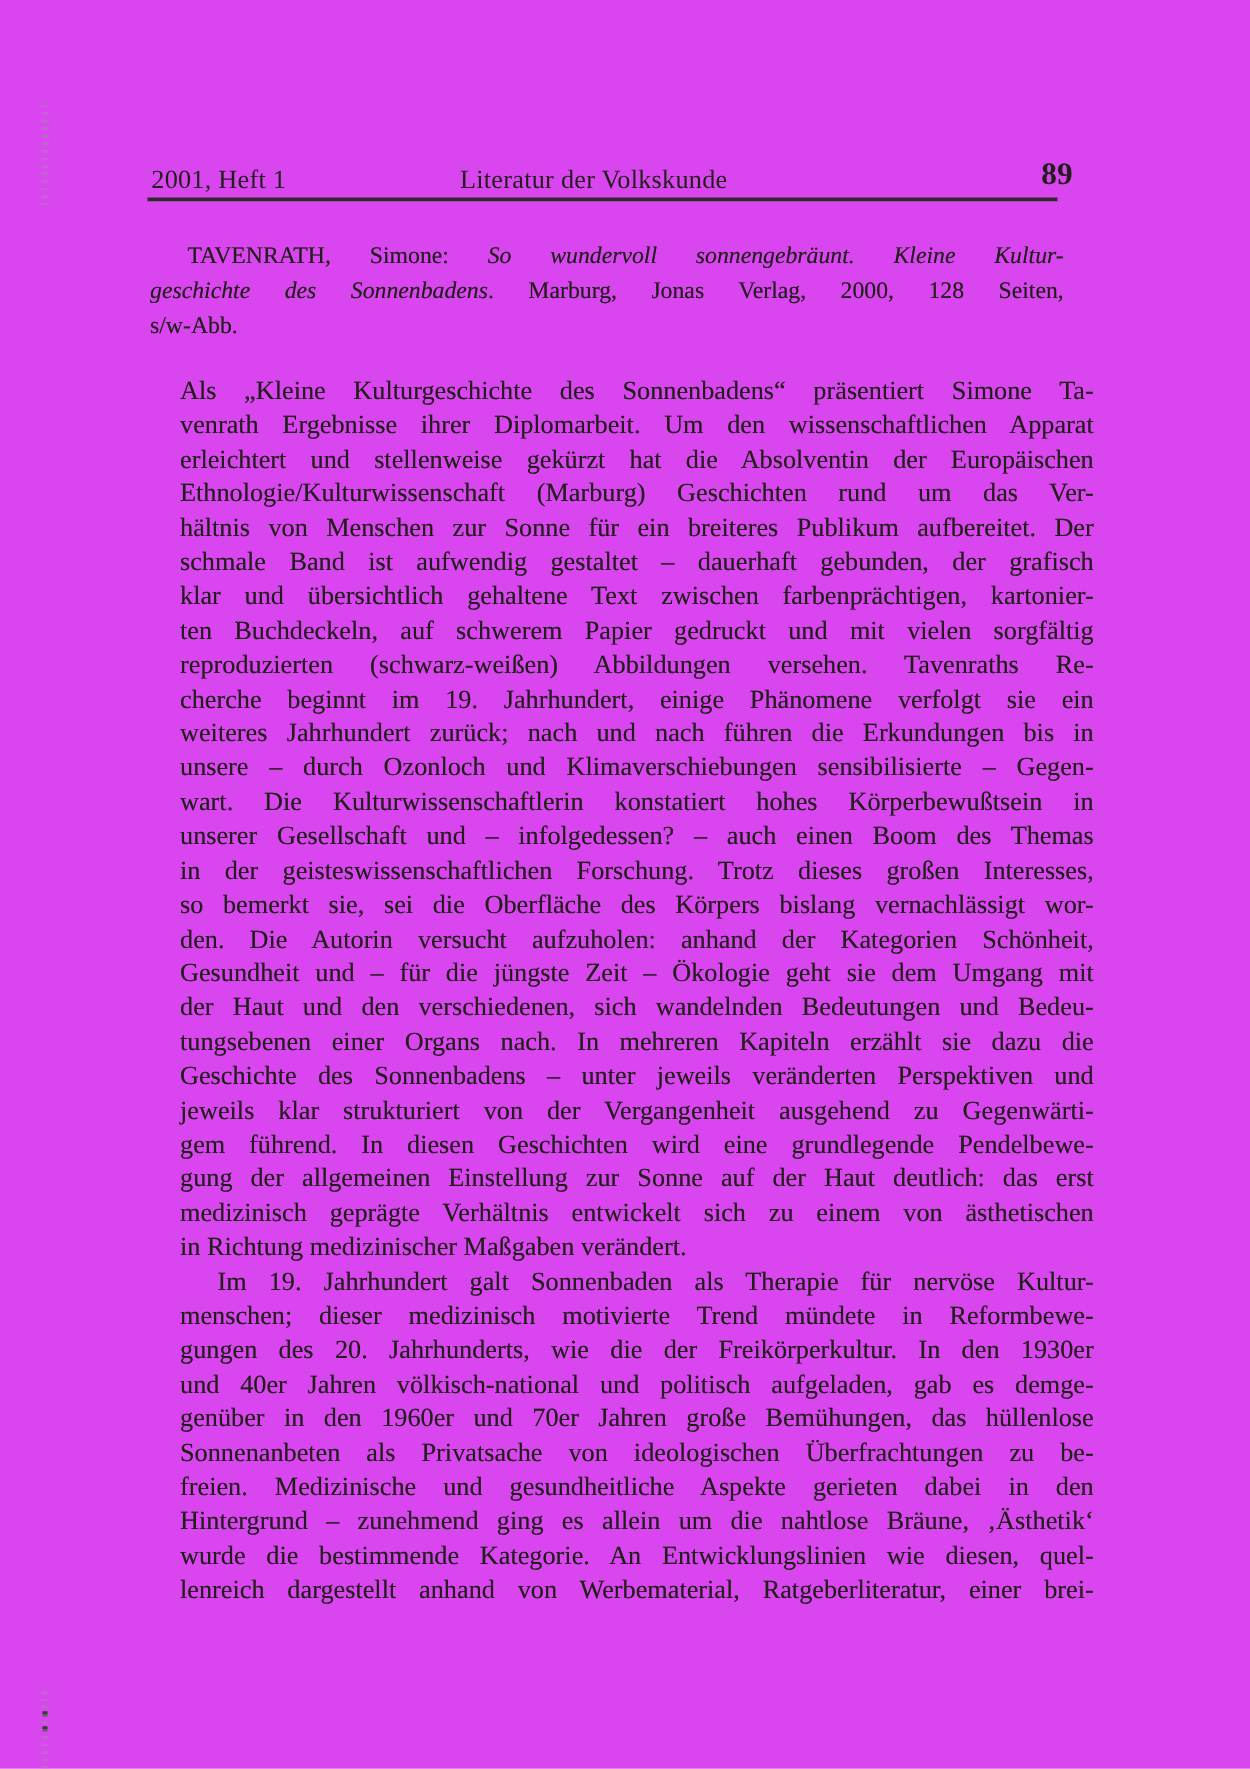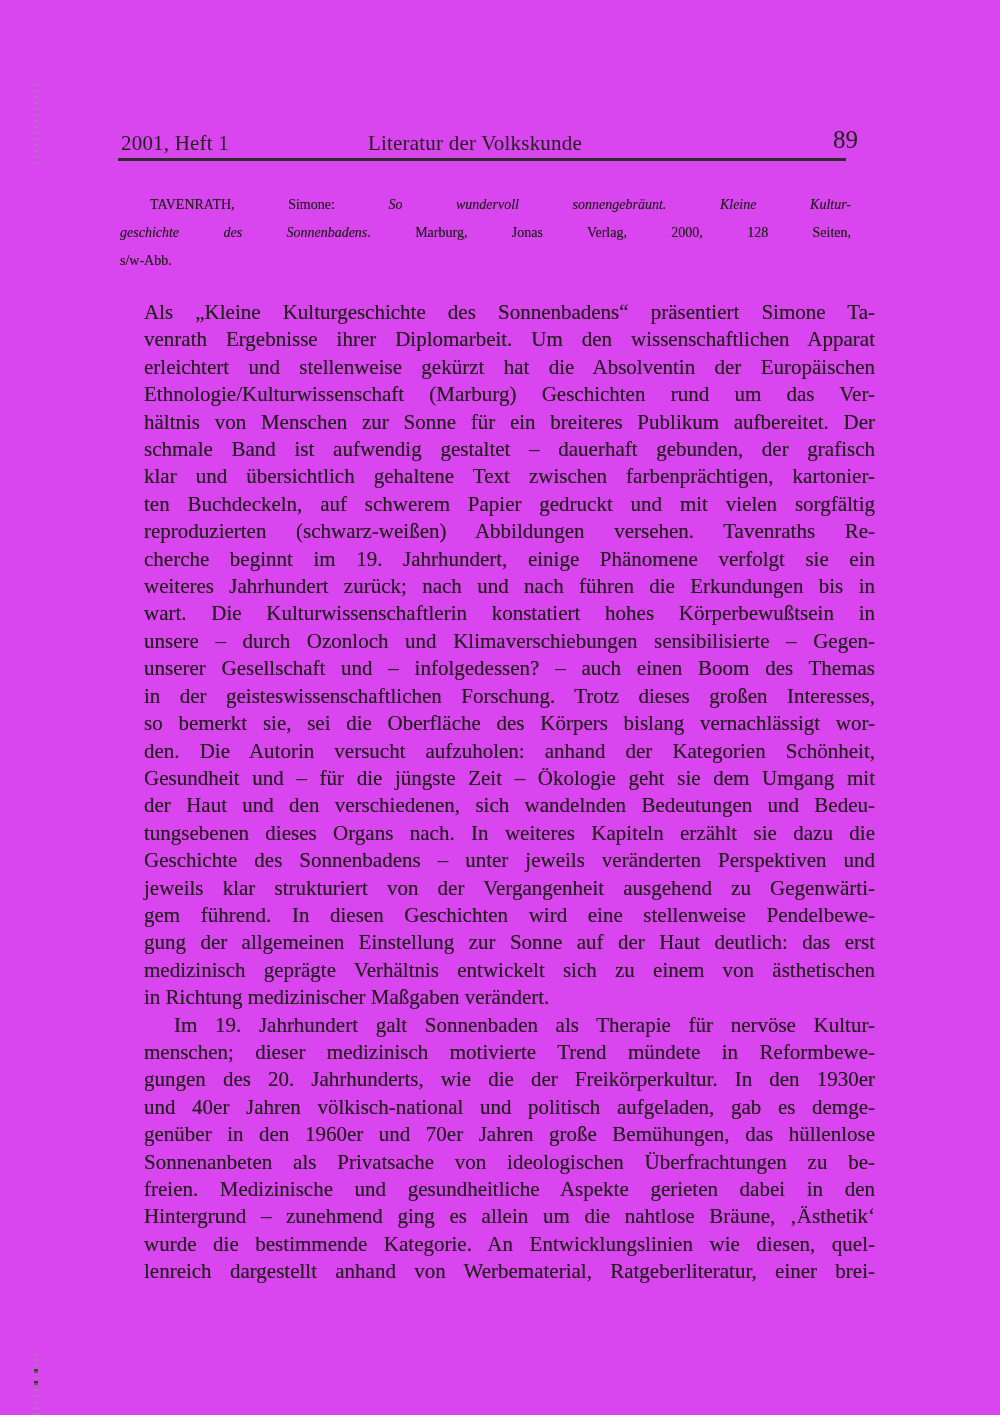--- a/index.html
+++ b/index.html
@@ -39,30 +39,30 @@
   .mark-dot.d1 { top: 1369px; }
   .mark-dot.d2 { top: 1381px; }
 
   
   .header {
     position: absolute; left: 118px; top: 126px; width: 730px; height: 30px;
     font-size: 21px;
   }
   .header-issue   { position: absolute; left: 3px;  top: 5px; letter-spacing: .2px; }
   .header-journal { position: absolute; left: 0; right: 16px; top: 5px; text-align: center; letter-spacing: .2px; }
-  .header-pagenum { position: absolute; right: -10px; top: 0; font-size: 25px; }
+  .header-pagenum { position: absolute; right: -10px; top: 0; font-size: 25px; font-weight: bold; }
   .header-rule {
     position: absolute; left: 118px; top: 158px; width: 728px; height: 3px;
     background: #2e2c29;
   }
 
   
   .citation {
     position: absolute; left: 120px; top: 191px; width: 731px;
-    font-size: 14px; line-height: 28px;
+    font-size: 19px; line-height: 28px;
   }
   .body-text {
     position: absolute; left: 120px; top: 299px; width: 731px;
     font-size: 21px; line-height: 27.4px; margin-left: 24px;
   }
   .line {
     white-space: nowrap;
     text-align: justify;
     text-align-last: justify;
     -moz-text-align-last: justify;
@@ -104,32 +104,32 @@
         <div class="line">venrath Ergebnisse ihrer Diplomarbeit. Um den wissenschaftlichen Apparat</div>
         <div class="line">erleichtert und stellenweise gekürzt hat die Absolventin der Europäischen</div>
         <div class="line">Ethnologie/Kulturwissenschaft (Marburg) Geschichten rund um das Ver-</div>
         <div class="line">hältnis von Menschen zur Sonne für ein breiteres Publikum aufbereitet. Der</div>
         <div class="line">schmale Band ist aufwendig gestaltet – dauerhaft gebunden, der grafisch</div>
         <div class="line">klar und übersichtlich gehaltene Text zwischen farbenprächtigen, kartonier-</div>
         <div class="line">ten Buchdeckeln, auf schwerem Papier gedruckt und mit vielen sorgfältig</div>
         <div class="line">reproduzierten (schwarz-weißen) Abbildungen versehen. Tavenraths Re-</div>
         <div class="line">cherche beginnt im 19. Jahrhundert, einige Phänomene verfolgt sie ein</div>
         <div class="line">weiteres Jahrhundert zurück; nach und nach führen die Erkundungen bis in</div>
+        <div class="line">unsere – durch Ozonloch und Klimaverschiebungen sensibilisierte – Gegen-</div>
         <div class="line">wart. Die Kulturwissenschaftlerin konstatiert hohes Körperbewußtsein in</div>
-        <div class="line">unsere – durch Ozonloch und Klimaverschiebungen sensibilisierte – Gegen-</div>
         <div class="line">unserer Gesellschaft und – infolgedessen? – auch einen Boom des Themas</div>
         <div class="line">in der geisteswissenschaftlichen Forschung. Trotz dieses großen Interesses,</div>
         <div class="line">so bemerkt sie, sei die Oberfläche des Körpers bislang vernachlässigt wor-</div>
         <div class="line">den. Die Autorin versucht aufzuholen: anhand der Kategorien Schönheit,</div>
         <div class="line">Gesundheit und – für die jüngste Zeit – Ökologie geht sie dem Umgang mit</div>
         <div class="line">der Haut und den verschiedenen, sich wandelnden Bedeutungen und Bedeu-</div>
-        <div class="line">tungsebenen dieses Organs nach. In weiteres Kapiteln erzählt sie dazu die</div>
+        <div class="line">tungsebenen einer Organs nach. In mehreren Kapiteln erzählt sie dazu die</div>
         <div class="line">Geschichte des Sonnenbadens – unter jeweils veränderten Perspektiven und</div>
         <div class="line">jeweils klar strukturiert von der Vergangenheit ausgehend zu Gegenwärti-</div>
-        <div class="line">gem führend. In diesen Geschichten wird eine stellenweise Pendelbewe-</div>
+        <div class="line">gem führend. In diesen Geschichten wird eine grundlegende Pendelbewe-</div>
         <div class="line">gung der allgemeinen Einstellung zur Sonne auf der Haut deutlich: das erst</div>
         <div class="line">medizinisch geprägte Verhältnis entwickelt sich zu einem von ästhetischen</div>
         <div class="line lastline">in Richtung medizinischer Maßgaben verändert.</div>
       </div>
       <div>
         <div class="line indent">Im 19. Jahrhundert galt Sonnenbaden als Therapie für nervöse Kultur-</div>
         <div class="line">menschen; dieser medizinisch motivierte Trend mündete in Reformbewe-</div>
         <div class="line">gungen des 20. Jahrhunderts, wie die der Freikörperkultur. In den 1930er</div>
         <div class="line">und 40er Jahren völkisch-national und politisch aufgeladen, gab es demge-</div>
         <div class="line">genüber in den 1960er und 70er Jahren große Bemühungen, das hüllenlose</div>

